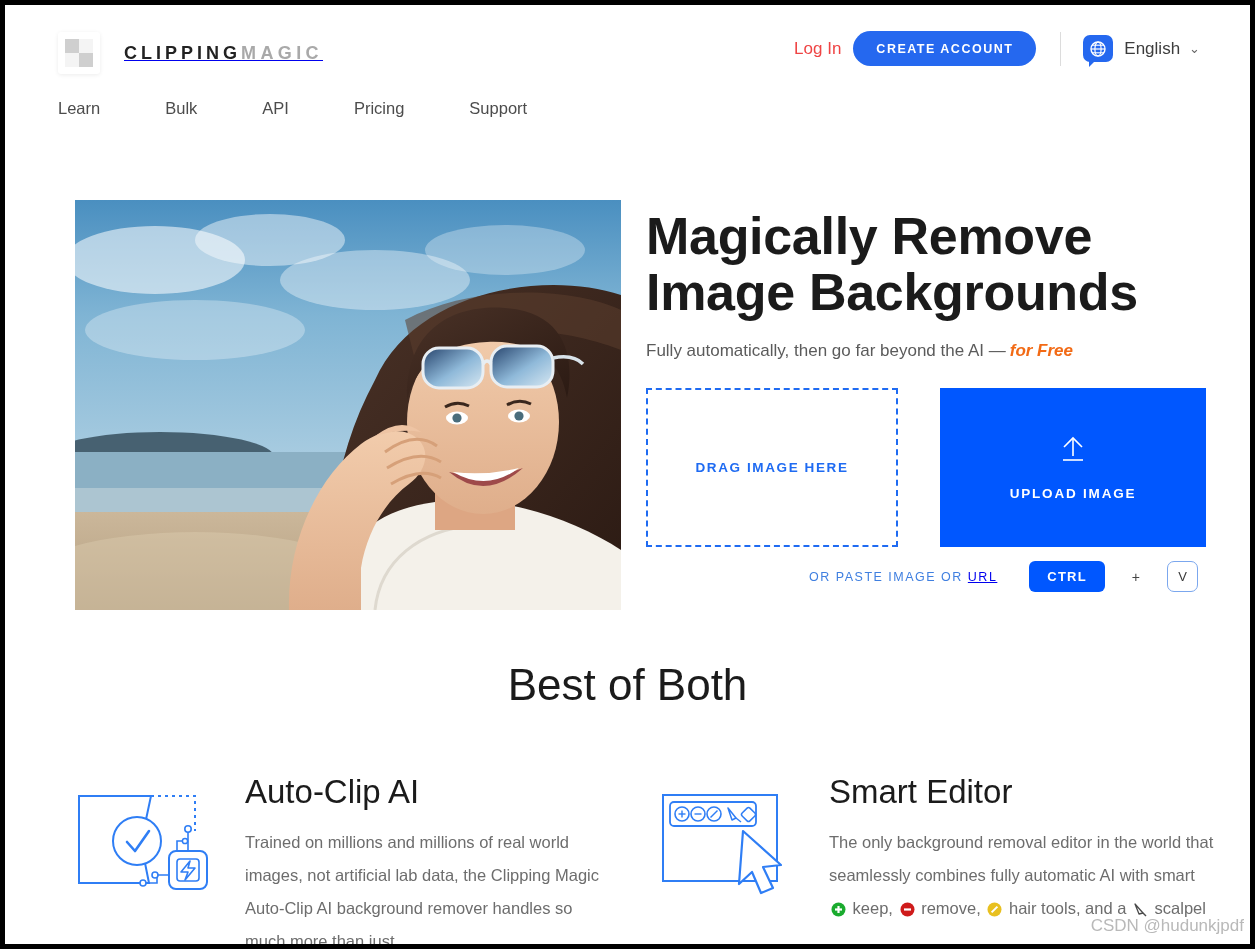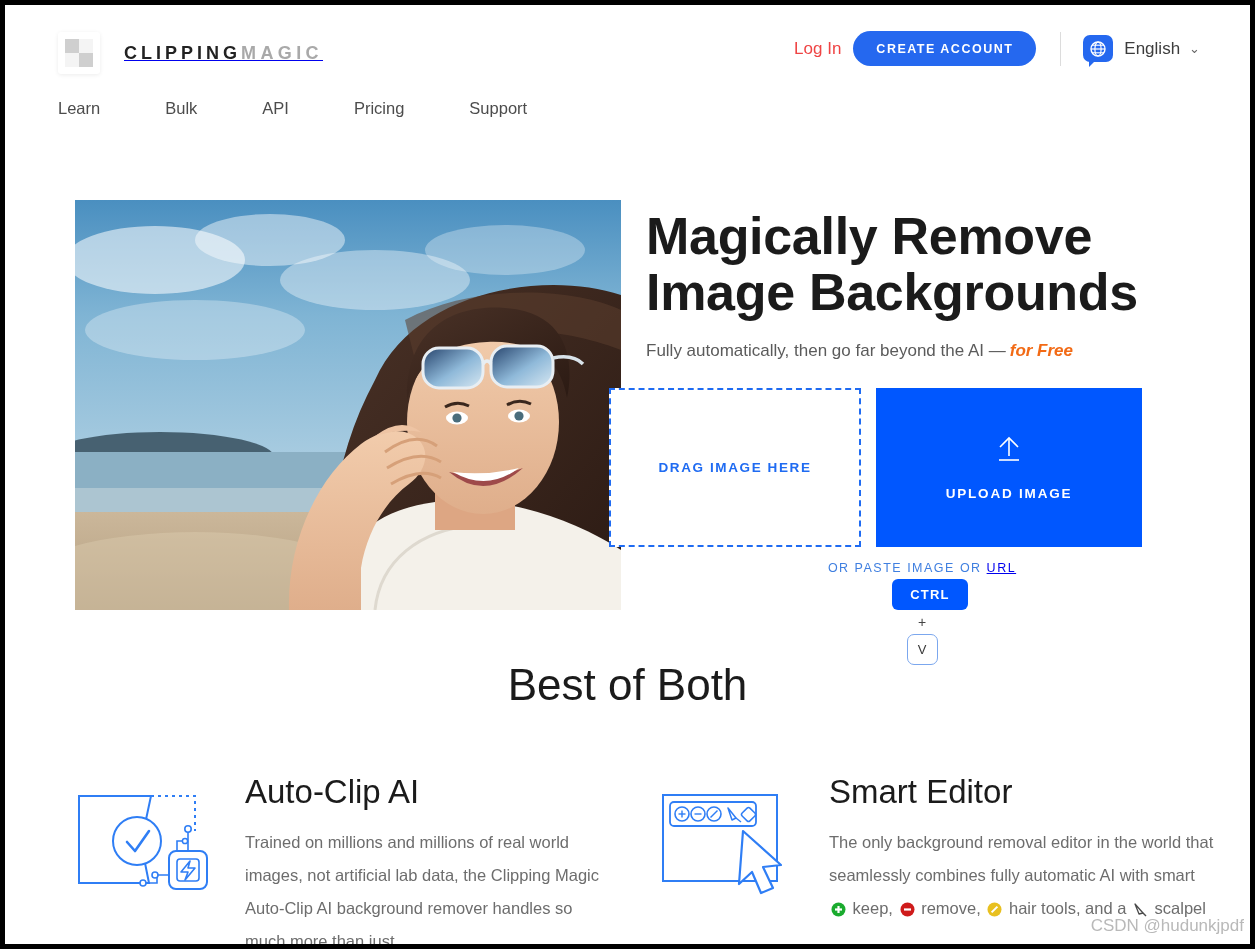--- a/index.html
+++ b/index.html
@@ -133,23 +133,23 @@
   }
   .hero-sub .free {
     color: #f26a15;
     font-weight: 700;
     font-style: italic;
     margin-left: 4px;
   }
 
   .upload-row {
     position: absolute;
-    left: 604px; top: 383px;
+    left: 641px; top: 383px;
     display: flex;
-    gap: 15px;
+    gap: 42px;
     justify-content: space-between;
   }
   .drag-box {
     width: 252px; height: 159px;
     border: 2px dashed #1f6bf2;
     display: flex; align-items: center; justify-content: center;
     background: #fff;
     cursor: pointer;
   }
   .drag-box span {
@@ -172,22 +172,21 @@
     font-size: 13.5px; font-weight: 600;
     letter-spacing: 1.8px; color: #fff;
     white-space: nowrap;
   }
 
   .paste-row {
     position: absolute;
     left: 641px; top: 556px;
     width: 552px;
     display: flex; align-items: center; justify-content: flex-end;
-    gap: 4px;
-    flex-direction: column;
+    gap: 16px;
   }
   .paste-text {
     font-size: 12.5px; letter-spacing: 1.5px;
     color: #3f7fe0;
     white-space: nowrap;
   }
   .paste-text .url { text-decoration: underline; }
   .key-ctrl {
     margin-left: 16px;
     background: #0057ff;

